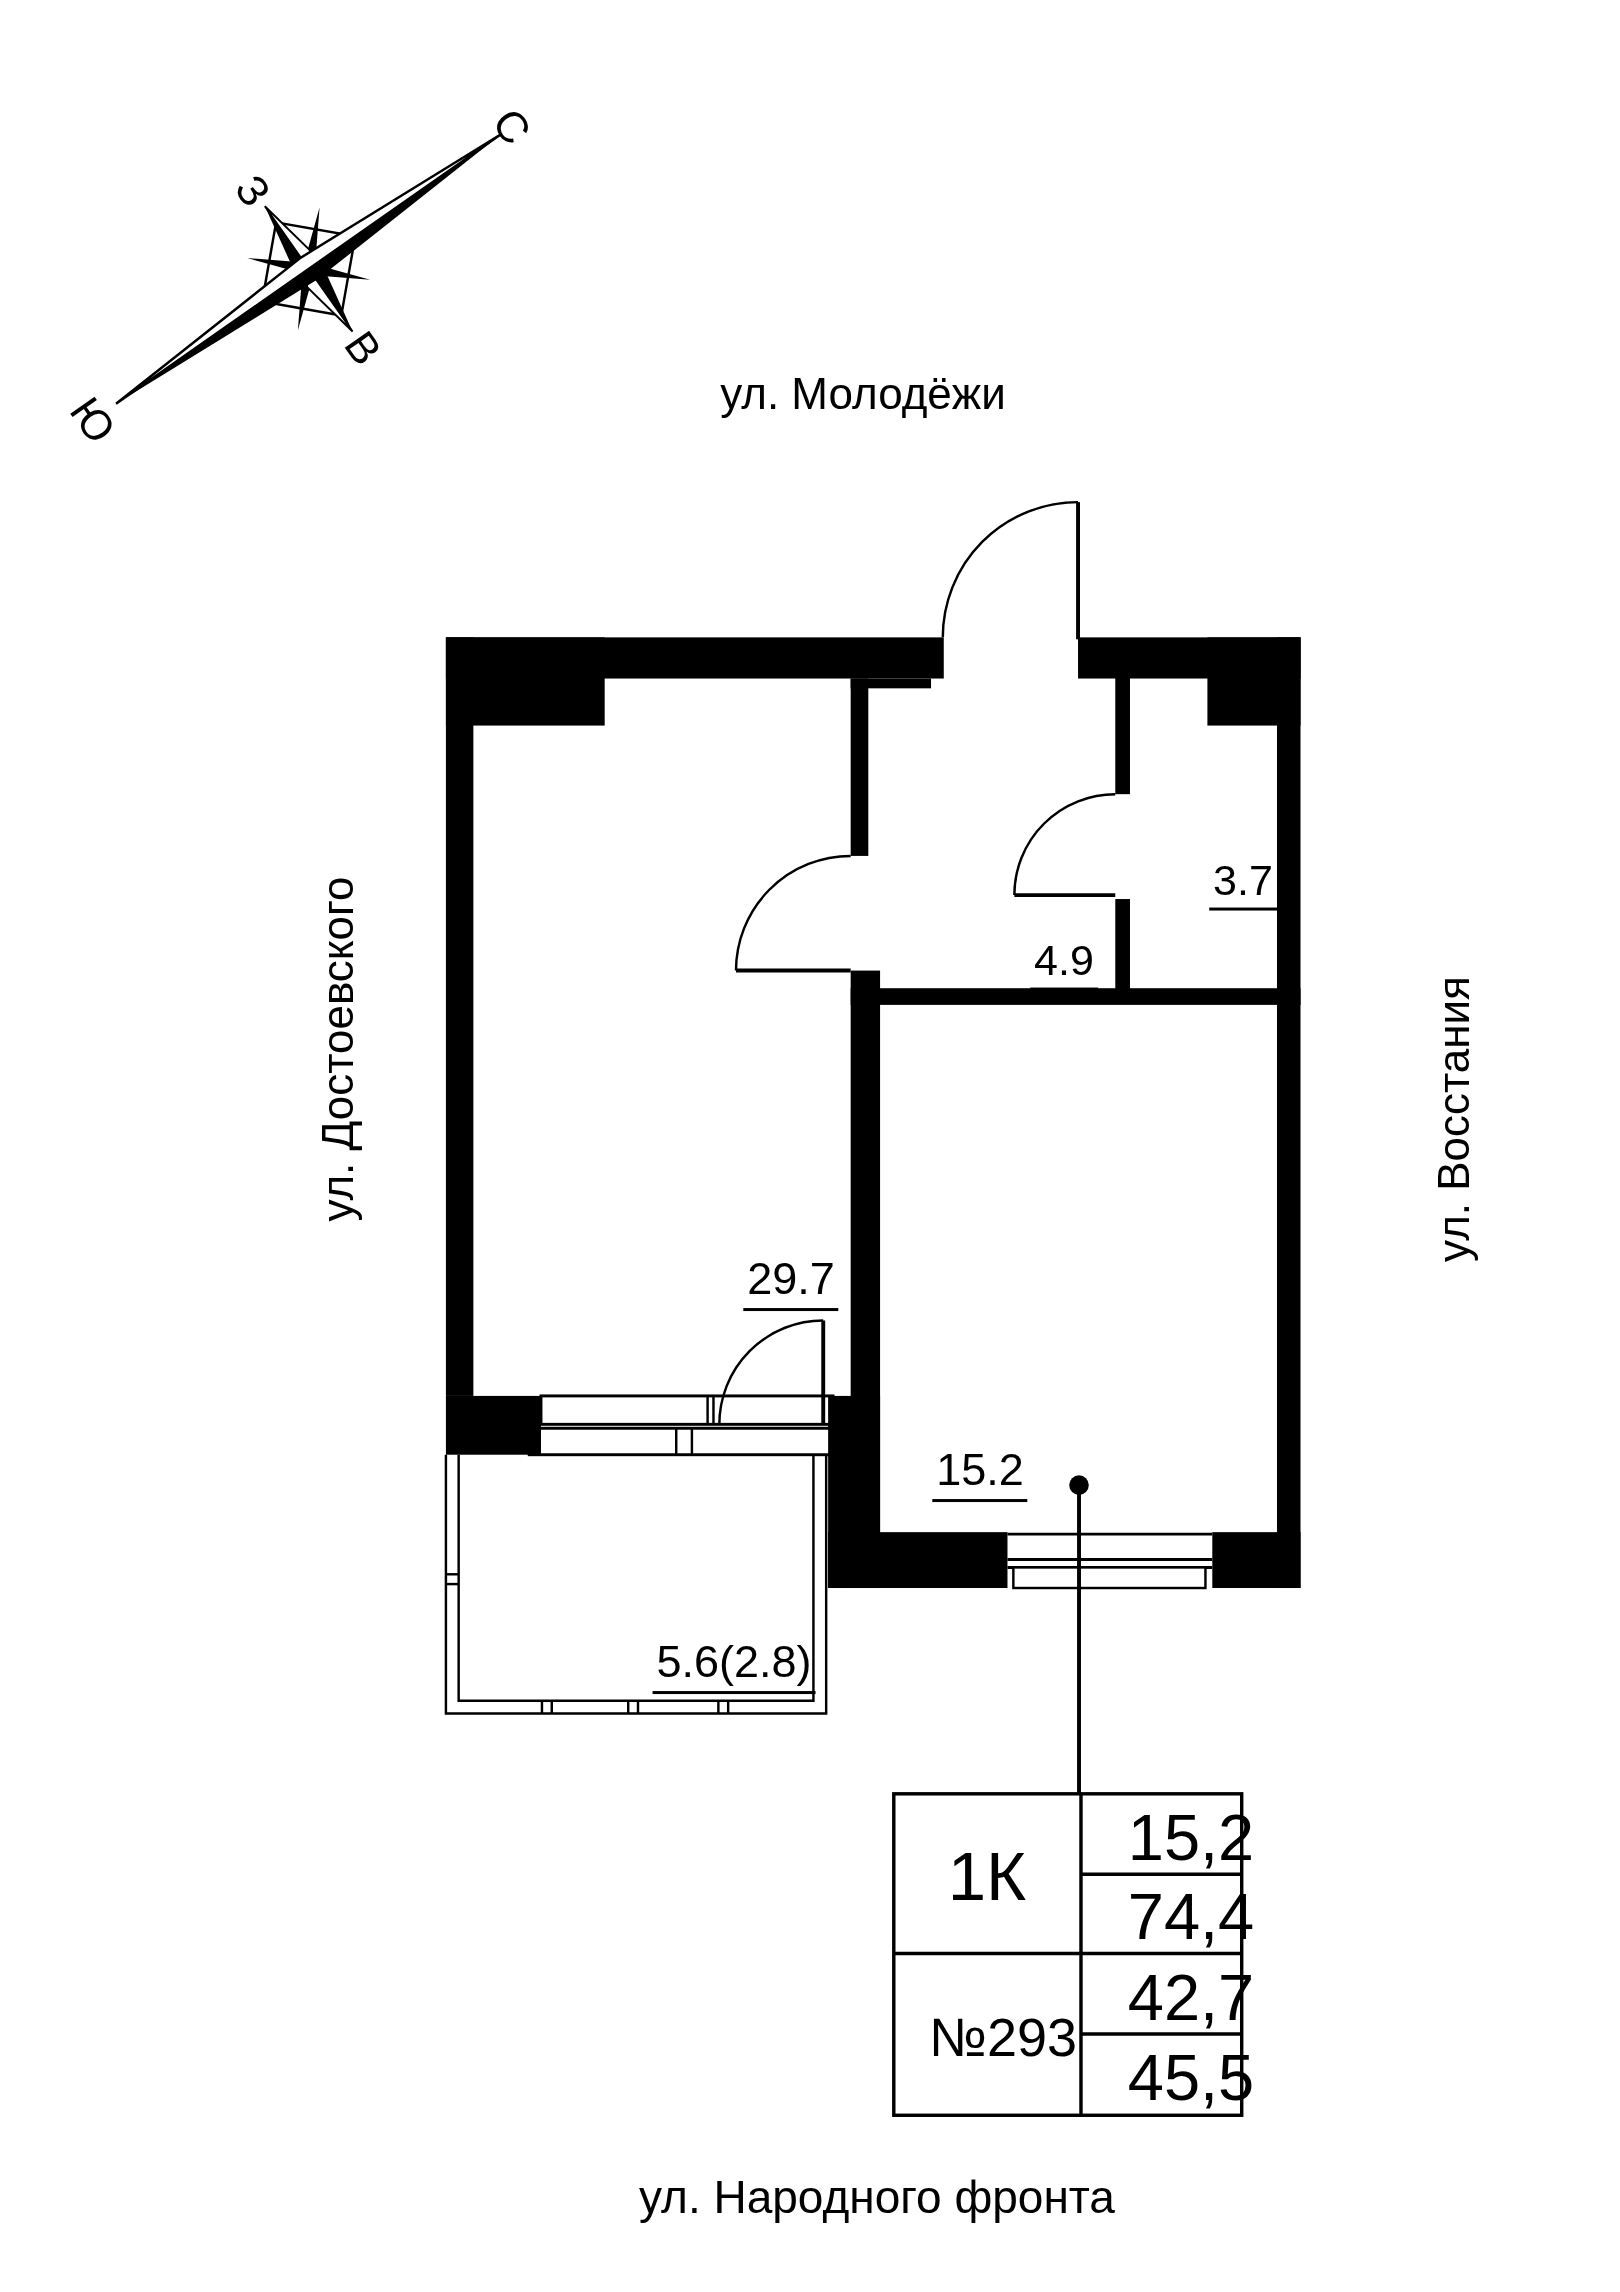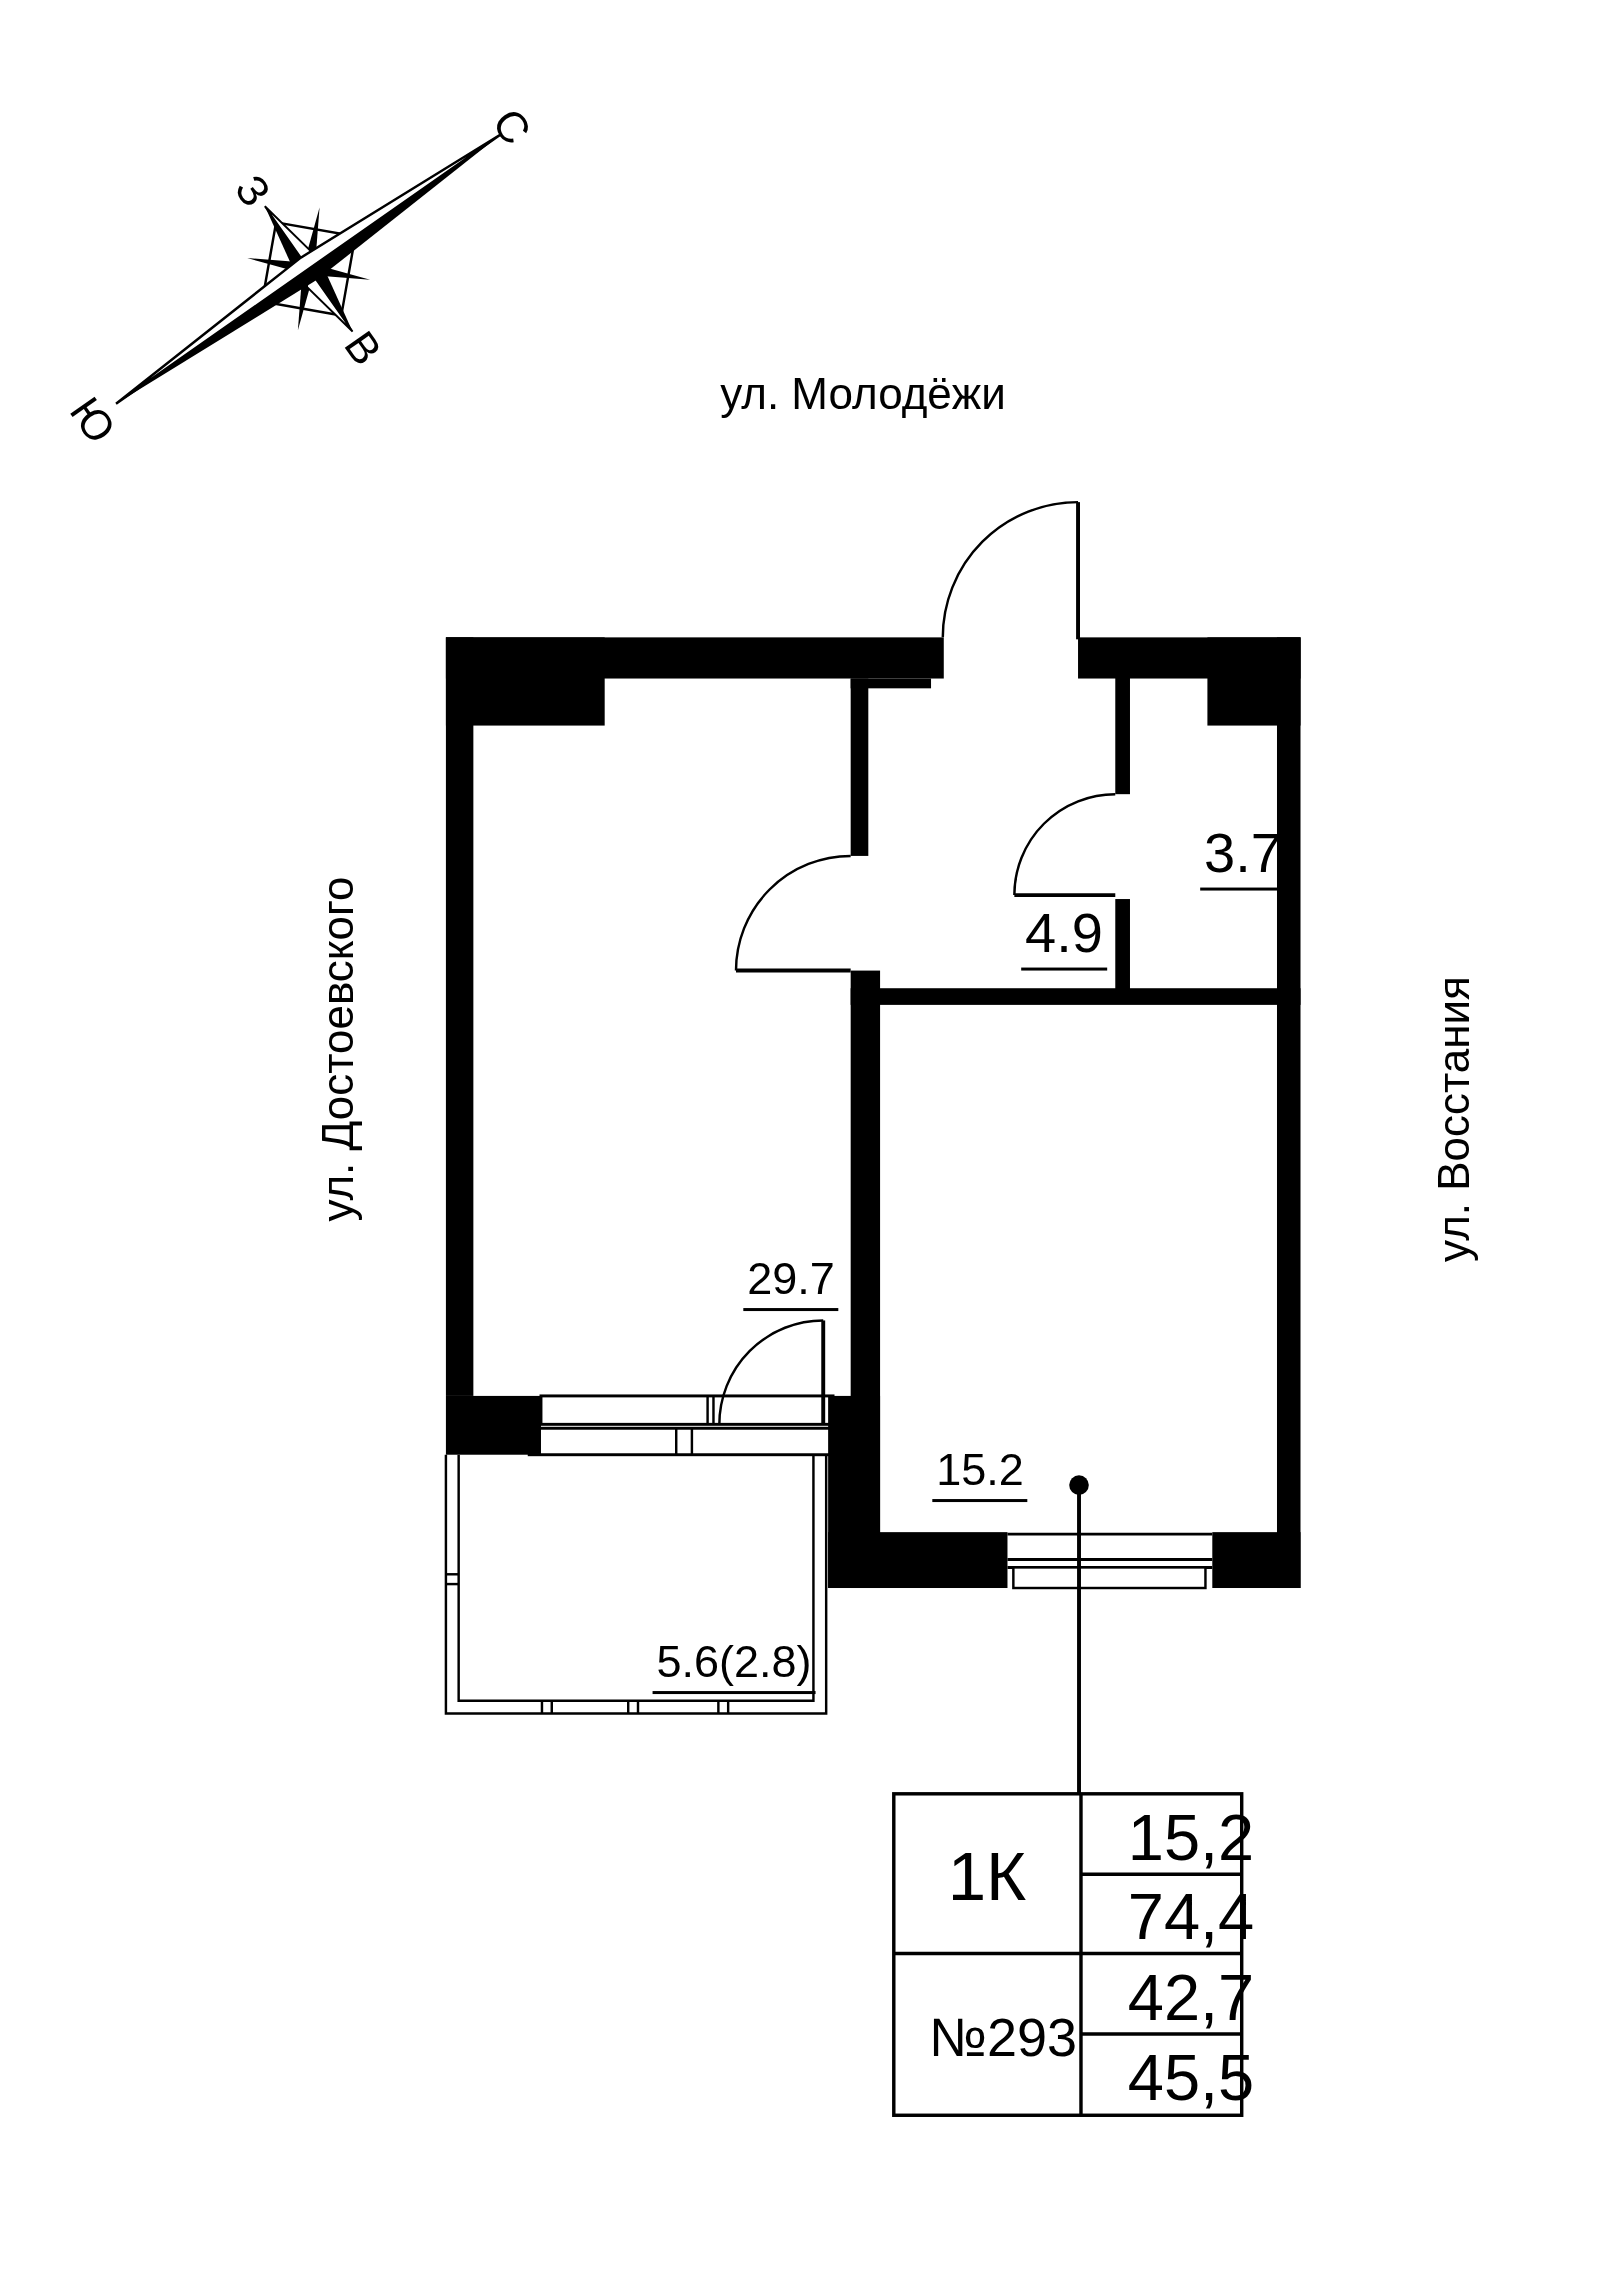--- a/index.html
+++ b/index.html
@@ -20,23 +20,24 @@
   }
   .lbl.vert{transform:translate(-50%,-50%) rotate(-90deg);}
   .street{font-size:44px;}
   .street-bottom{font-size:46px;}
   .room-area{
     font-size:45px;
     border-bottom:3.9px solid #000;
     padding:0 3.9px 2.9px 3.9px;
   }
   .room-area-small{
-    font-size:56px;
+    font-size:43px;
     border-bottom:3.9px solid #000;
     padding:0 3.9px 2.9px 3.9px;
+    margin-top:28px;
   }
   .tbl-type{font-size:69px;}
   .tbl-num{font-size:54px;margin-left:16px;}
   .tbl-val{font-size:65px;margin-left:30px;}
 </style>
 </head>
 <body>
 
 <div class="page">
 
@@ -140,20 +141,21 @@
       <line x1="1103" y1="1830" x2="1103" y2="2158"></line>
       <line x1="1103" y1="1912" x2="1267" y2="1912"></line>
       <line x1="912" y1="1993" x2="1267" y2="1993"></line>
       <line x1="1103" y1="2075" x2="1267" y2="2075"></line>
     </g>
   </svg>
 
   <div class="lbl street" style="left:863px; top:394px;">ул. Молодёжи</div>
   <div class="lbl street vert" style="left:338px; top:1049px;">ул. Достоевского</div>
   <div class="lbl street vert" style="left:1454px; top:1119px;">ул. Восстания</div>
+  <div class="lbl street-bottom" style="left:877px; top:2197px;">ул. Народного фронта</div>
 
   <div class="lbl room-area" style="left:791px; top:1282px;">29.7</div>
   <div class="lbl room-area" style="left:980px; top:1473px;">15.2</div>
   <div class="lbl room-area-small" style="left:1064px; top:935px;text-align:right;">4.9</div>
   <div class="lbl room-area-small" style="left:1243px; top:855px;">3.7</div>
   <div class="lbl room-area" style="left:721px; top:1665px;margin-left:13px;">5.6(2.8)</div>
 
   <div class="lbl tbl-type" style="left:987px; top:1876px;">1К</div>
   <div class="lbl tbl-num" style="left:987px; top:2037px;">№293</div>
   <div class="lbl tbl-val" style="left:1161px; top:1837px;">15,2</div>

